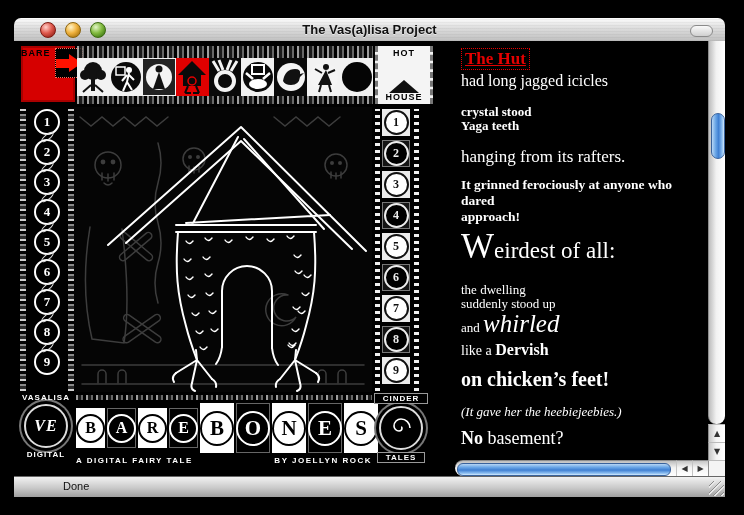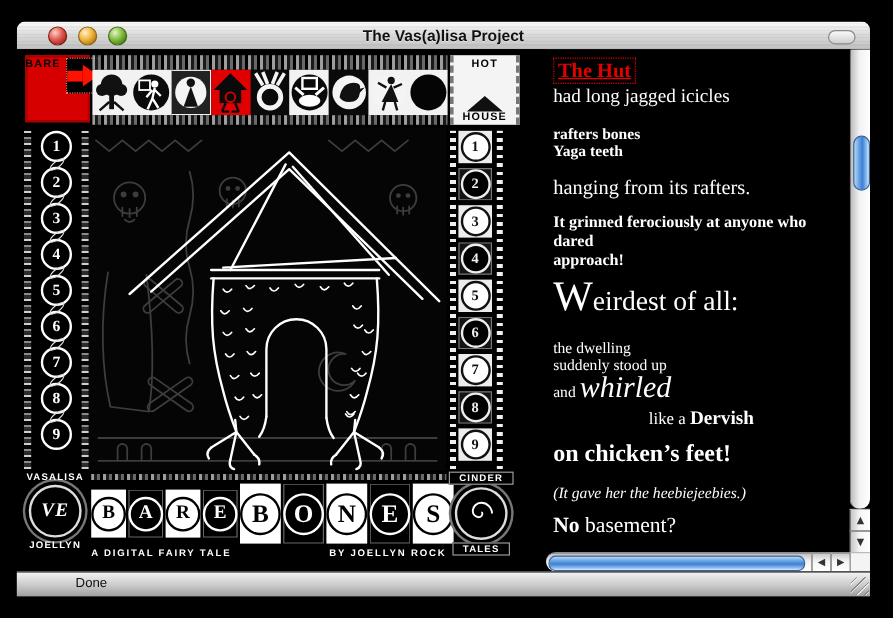--- a/index.html
+++ b/index.html
@@ -113,21 +113,21 @@
   .st2{font-size:13px;font-weight:bold;margin-top:15px;line-height:14px;}
   .st3{font-size:17px;margin-top:14px;}
   .st4{font-size:13.5px;font-weight:bold;margin-top:10px;line-height:16px;}
   .st5{margin-top:10px;font-size:23px;line-height:26px;}
   .st5 .initial{font-size:35px;line-height:24px;}
   .st6{font-size:13px;margin-top:19px;line-height:14px;}
   .st7{font-size:13px;line-height:14px;}
   .st8{line-height:26px;}
   .st8 .and{font-size:13px;}
   .st8 .whirled{font-size:25px;font-style:italic;}
-  .st9{font-size:14px;line-height:17px;text-align:center;}
+  .st9{font-size:14px;line-height:17px;}
   .st9 b{font-size:16px;}
   .st10{font-size:20px;font-weight:bold;margin-top:9px;}
   .st11{font-size:13px;margin-top:13px;font-style:italic;}
   .st12{font-size:18px;margin-top:8px;}
   
   .vscroll{position:absolute;left:694px;top:0;width:17px;height:435px;}
   .vtrack{position:absolute;left:0;top:0;width:17px;height:383px;
     background:linear-gradient(90deg,#bdbdbd,#f2f2f2 45%,#fff);border-left:1px solid #8d8d8d;box-sizing:border-box;
     border-radius:0 0 8px 8px;}
   .vthumb{position:absolute;left:2px;top:72px;width:12px;height:44px;border-radius:7px;
@@ -425,39 +425,39 @@
             <span>A DIGITAL FAIRY TALE</span>
             <span>BY JOELLYN ROCK</span>
           </div>
         </div>
 
         <div class="logo-block vasalisa">
           <span>VASALISA</span>
           <div class="logo-circle">
               <span>VE</span>
             </div>
-          <span>JOELLYN</span>
+          <span>DIGITAL</span>
         </div>
 
         <div class="logo-block cinder">
           <span class="boxed">CINDER</span>
           <div class="logo-circle">
             <svg width="24" height="24" viewBox="0 0 24 24">
                 <path d="M12 12 m0 -1 a1 1 0 0 1 1 1 a3 3 0 0 1 -3 3 a5 5 0 0 1 -5 -5 a7 7 0 0 1 7 -7 a9 9 0 0 1 9 9" stroke="#fff" fill="none" stroke-width="1.6"></path>
               </svg>
           </div>
           <span class="boxed">TALES</span>
         </div>
       </div>
 
       <div class="story">
         <a class="hut-link">The Hut</a>
         <div class="st1">had long jagged icicles</div>
         <div class="st2">
-          <span>rafters bones</span><br><span>Yaga teeth</span>
+          <span>crystal stood</span><br><span>Yaga teeth</span>
         </div>
         <div class="st3">hanging from its rafters.</div>
         <div class="st4">
           <span>It grinned ferociously at anyone who dared</span><br><span>approach!</span>
         </div>
         <div class="st5">
           <span class="initial">W</span><span>eirdest of all:</span>
         </div>
         <div class="st6">the dwelling</div>
         <div class="st7">suddenly stood up</div>

